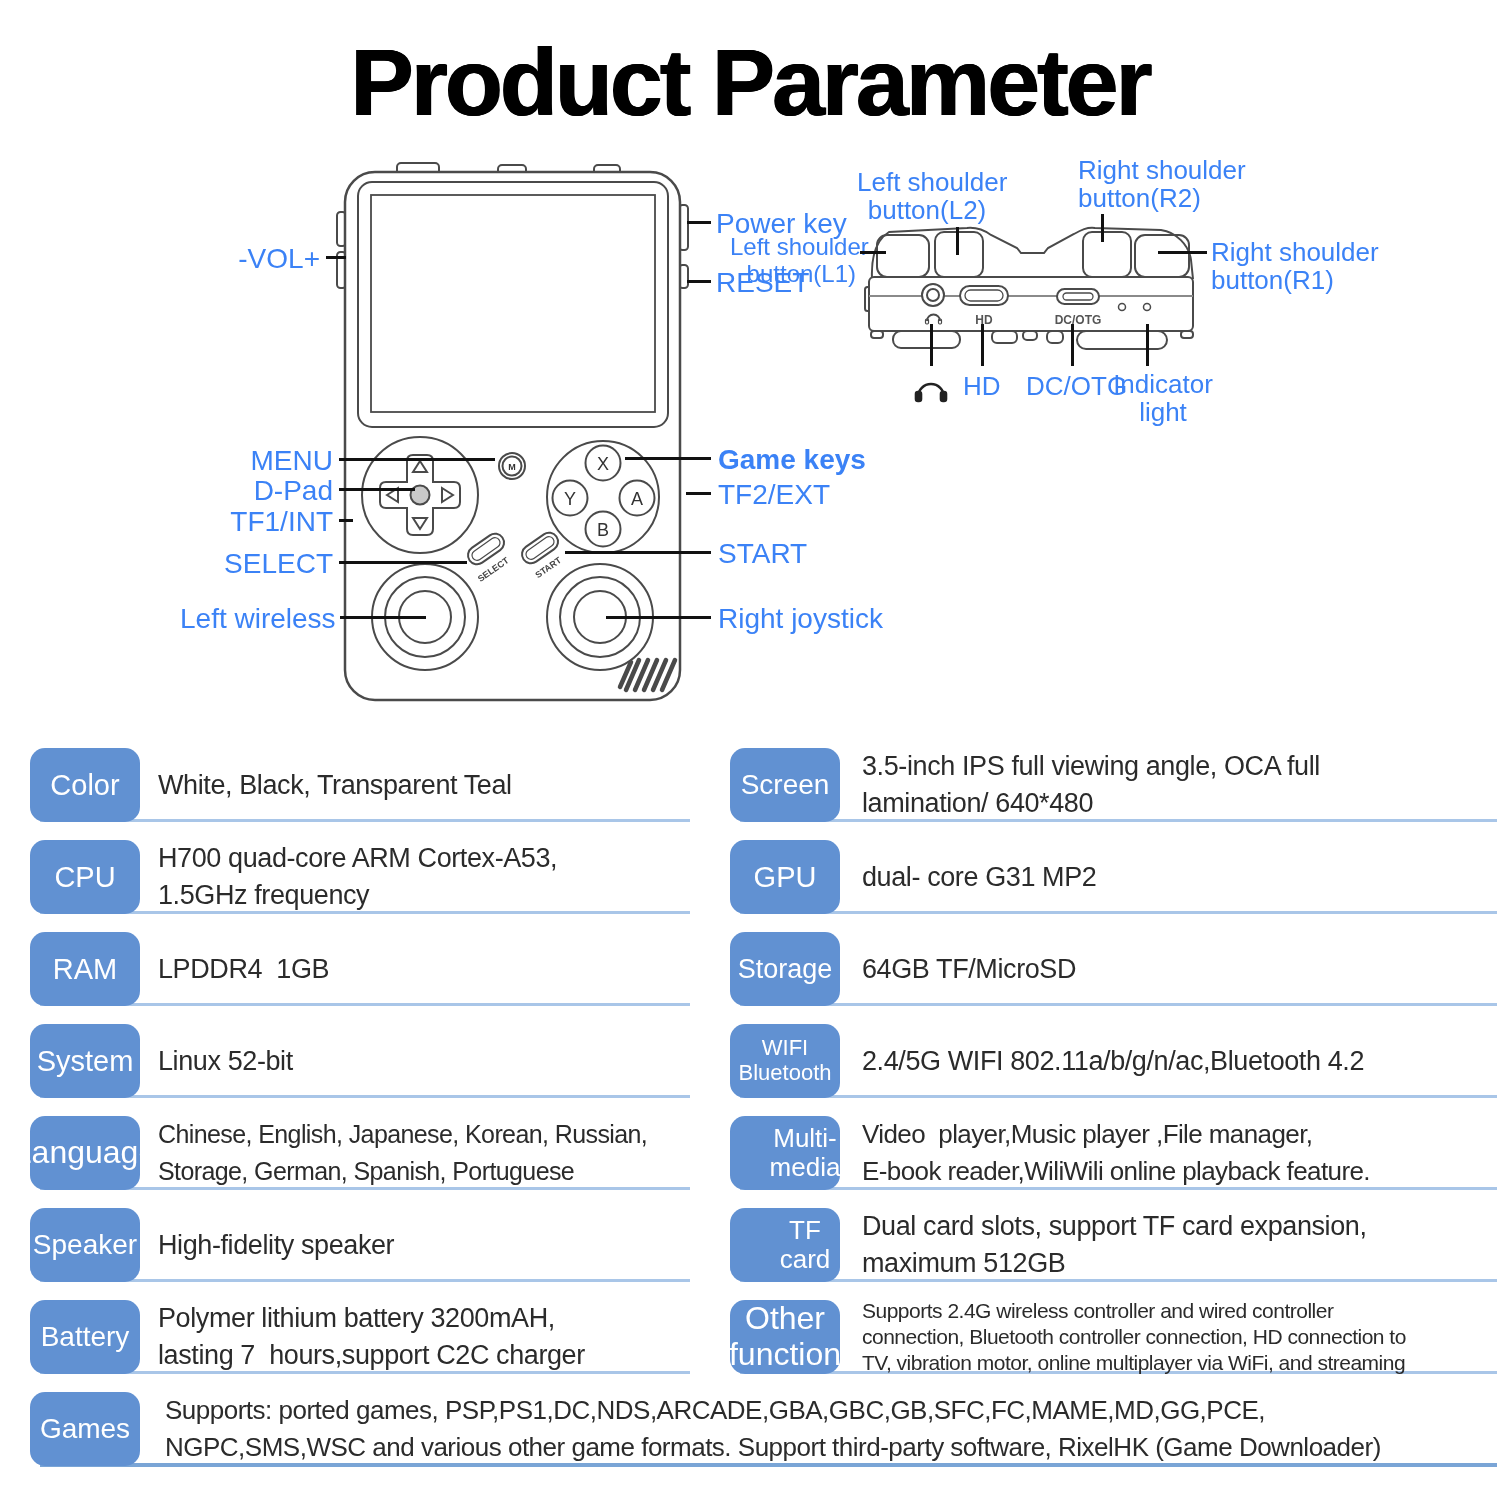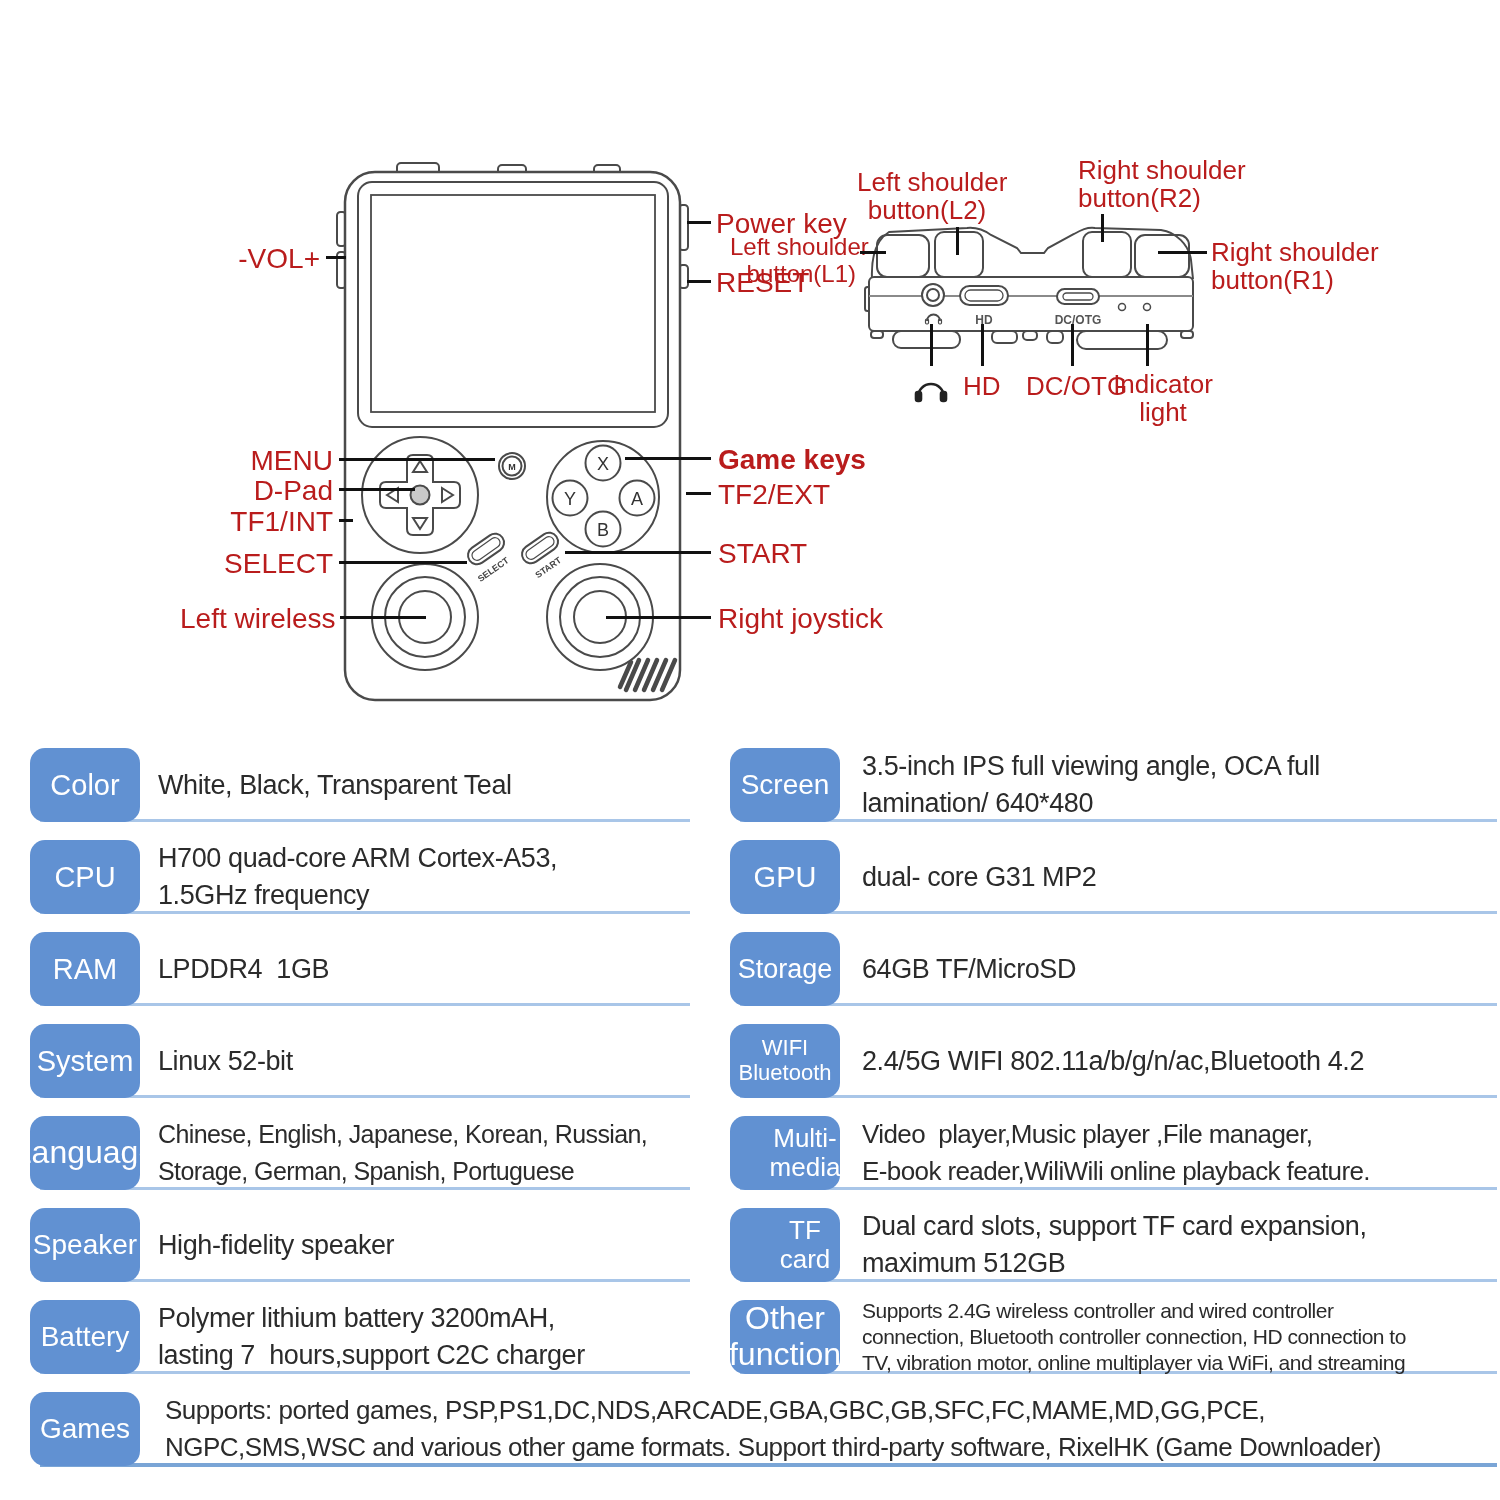--- a/index.html
+++ b/index.html
@@ -9,21 +9,21 @@
     --ink:#2b2b2b;
     --line:#111111;
   }
   *{margin:0;padding:0;box-sizing:border-box;}
   html,body{background:#ffffff;}
   #page{position:relative;width:1500px;height:1500px;background:#fff;overflow:hidden;
     font-family:"Liberation Sans","DejaVu Sans",sans-serif;color:var(--ink);}
   .title{position:absolute;top:28px;left:0;width:1500px;text-align:center;
     font-size:95px;font-weight:bold;letter-spacing:-3px;color:#000;
     text-shadow:0.6px 0 0 #000,-0.6px 0 0 #000;}
-  .lbl{position:absolute;font-size:28px;line-height:31px;color:#b91c1c;white-space:pre;}
+  .lbl{position:absolute;font-size:28px;line-height:31px;color:#3b82f6;white-space:pre;}
   .lbl.r{text-align:right;}
   .lbl.c{text-align:center;}
   .lbl.b{font-weight:bold;}
   .lbl.sm{font-size:24px;line-height:27px;}
   .lbl.md{font-size:26px;line-height:28px;}
   .hline{position:absolute;height:3px;background:var(--line);}
   .vline{position:absolute;width:3px;background:var(--line);}
   svg text{font-family:"Liberation Sans","DejaVu Sans",sans-serif;}
   
   .box{position:absolute;width:110px;height:74px;background:var(--accent);border-radius:15px;
@@ -38,20 +38,21 @@
   .ul{position:absolute;height:3px;background:var(--underline);z-index:1;}
   .ul.games{height:4px;background:var(--games-underline);}
   .colL .box{left:30px;} .colL .val{left:158px;width:530px;}
   .colR .box{left:730px;} .colR .val{left:862px;width:640px;}
 </style>
 </head>
 <body>
 
 <div id="page">
 
+  <div class="title">Product Parameter</div>
 
   <svg style="position:absolute;left:320px;top:160px;" width="390" height="545" viewBox="0 0 390 545" fill="none" stroke="#4a4a4a" stroke-width="2">
 
     <rect x="77" y="3" width="42" height="14" rx="4"></rect>
     <rect x="178" y="5" width="28" height="12" rx="4"></rect>
     <rect x="274" y="5" width="26" height="12" rx="4"></rect>
     <rect x="17" y="52" width="9" height="34" rx="3.5"></rect>
     <rect x="17" y="92" width="9" height="36" rx="3.5"></rect>
     <rect x="359" y="45" width="9" height="45" rx="3.5"></rect>
     <rect x="359" y="105" width="9" height="23" rx="3.5"></rect>

